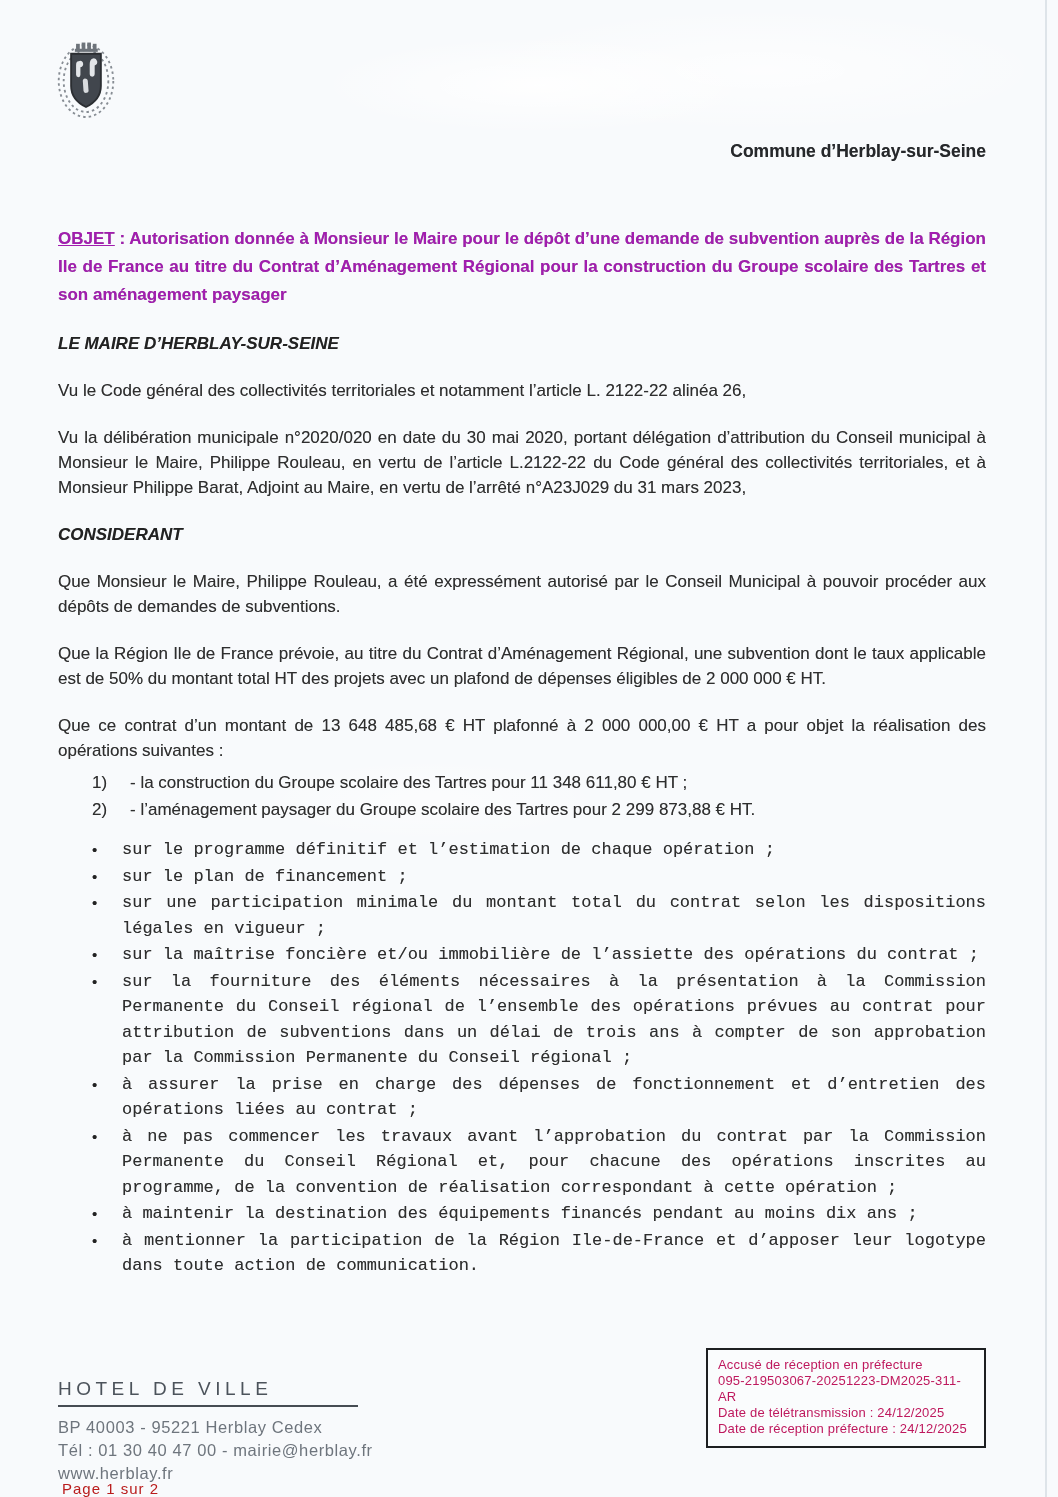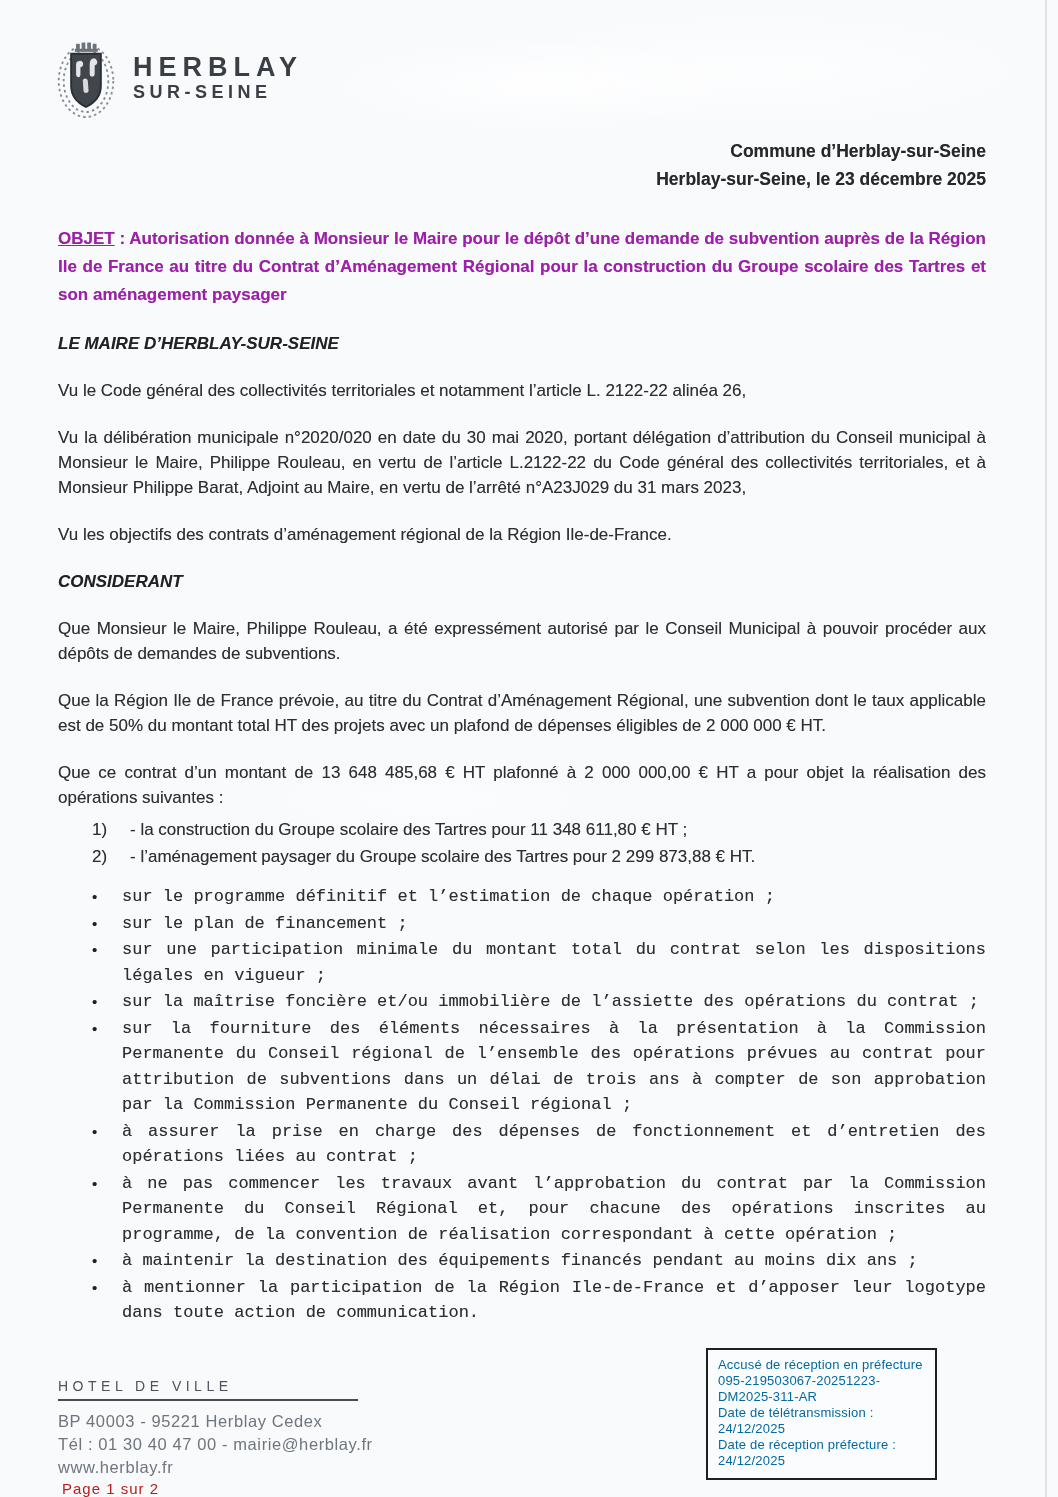--- a/index.html
+++ b/index.html
@@ -49,28 +49,28 @@
   ol.numlist .txt { flex:1; }
 
   .engage-intro { margin-bottom:5px !important; }
 
   ul.bullets { list-style:none; margin-left:34px; }
   ul.bullets li { display:flex; line-height:25.5px; margin-bottom:1px; }
   ul.bullets .dot { width:30px; flex:none; font-size:15px; color:#222; }
   ul.bullets .txt { flex:1; text-align:justify;font-family:Liberation Mono, monospace; }
 
   
-  .stamp { position:absolute; left:706px; top:1348px; width:231px;
+  .stamp { position:absolute; left:706px; top:1348px; width:280px;
     border:2px solid #1d1f21; padding:7px 10px 9px 10px;
-    font-size:13px; line-height:16px; color:#0369a1; letter-spacing:.2px;
+    font-size:13px; line-height:16px; color:#be185d; letter-spacing:.2px;
     background:rgba(255,255,255,.35); }
 
   
   .footer { position:absolute; left:58px; top:1378px; color:#5a616a; }
-  .footer-title { font-size:14px; letter-spacing:4.5px; color:#4c535b;
+  .footer-title { font-size:19px; letter-spacing:4.5px; color:#4c535b;
     padding-bottom:5px; border-bottom:2.5px solid #464c53; width:300px; }
   .footer-addr { margin-top:9px; font-size:16.5px; line-height:23px;
     color:#6e757d; letter-spacing:.6px; }
   .page-note { position:absolute; left:62px; top:1480px; font-size:15px;
     color:#b91c1c; letter-spacing:1px; }
 </style>
 </head>
 <body>
 
 <div class="logo">
@@ -86,42 +86,36 @@
         <rect x="52" y="4" width="6" height="11"></rect>
           <rect x="61" y="6" width="6" height="9"></rect>
         <rect x="32" y="14" width="37" height="5"></rect>
       </g>
       <path d="M26 22 h48 v52 q0 22 -24 34 q-24 -12 -24 -34 Z" fill="#41464d" stroke="#2b2e32" stroke-width="3"></path>
       <path d="M38 34 q-4 0 -4 6 l0 16 q0 4 4 4 q3 0 3 -4 l0 -12 q6 -2 4 -8 q-2 -4 -7 -2 Z" fill="#e3e6e9"></path>
       <path d="M60 30 q6 -2 8 4 q1 5 -4 7 l0 14 q0 4 -4 4 q-4 0 -4 -4 l0 -16 q0 -7 4 -9 Z" fill="#e3e6e9"></path>
       <path d="M48 62 q-4 1 -3 6 l1 14 q1 4 5 3 q4 -1 3 -5 l-1 -13 q0 -5 -5 -5 Z" fill="#d8dbde"></path>
     </svg>
   </span>
-  <span class="logo-text">
-    <div class="logo-name">HERBLAY</div>
-    <div class="logo-sub">SUR-SEINE</div>
-  </span>
 </div>
 
 <div class="header-meta">
   <div>Commune d’Herblay-sur-Seine</div>
-  <div>Herblay-sur-Seine, le 23 décembre 2025</div>
 </div>
 
 <div class="doc">
 
   <p class="objet"><span class="u">OBJET</span><span> : Autorisation donnée à Monsieur le Maire pour le dépôt d’une demande de subvention auprès de la Région Ile de France au titre du Contrat d’Aménagement Régional pour la construction du Groupe scolaire des Tartres et son aménagement paysager</span></p>
 
   <p class="h-italic">LE MAIRE D’HERBLAY-SUR-SEINE</p>
 
   <p>Vu le Code général des collectivités territoriales et notamment l’article L. 2122-22 alinéa 26,</p>
 
   <p>Vu la délibération municipale n°2020/020 en date du 30 mai 2020, portant délégation d’attribution du Conseil municipal à Monsieur le Maire, Philippe Rouleau, en vertu de l’article L.2122-22 du Code général des collectivités territoriales, et à Monsieur Philippe Barat, Adjoint au Maire, en vertu de l’arrêté n°A23J029 du 31 mars 2023,</p>
 
-  <p>Vu les objectifs des contrats d’aménagement régional de la Région Ile-de-France.</p>
 
   <p class="h-italic considerant">CONSIDERANT</p>
 
   <p class="mb25">Que Monsieur le Maire, Philippe Rouleau, a été expressément autorisé par le Conseil Municipal à pouvoir procéder aux dépôts de demandes de subventions.</p>
 
   <p>Que la Région Ile de France prévoie, au titre du Contrat d’Aménagement Régional, une subvention dont le taux applicable est de 50% du montant total HT des projets avec un plafond de dépenses éligibles de 2 000 000 € HT.</p>
 
   <p class="mb0">Que ce contrat d’un montant de 13 648 485,68 € HT plafonné à 2 000 000,00 € HT a pour objet la réalisation des opérations suivantes :</p>
 
   <ol class="numlist">

